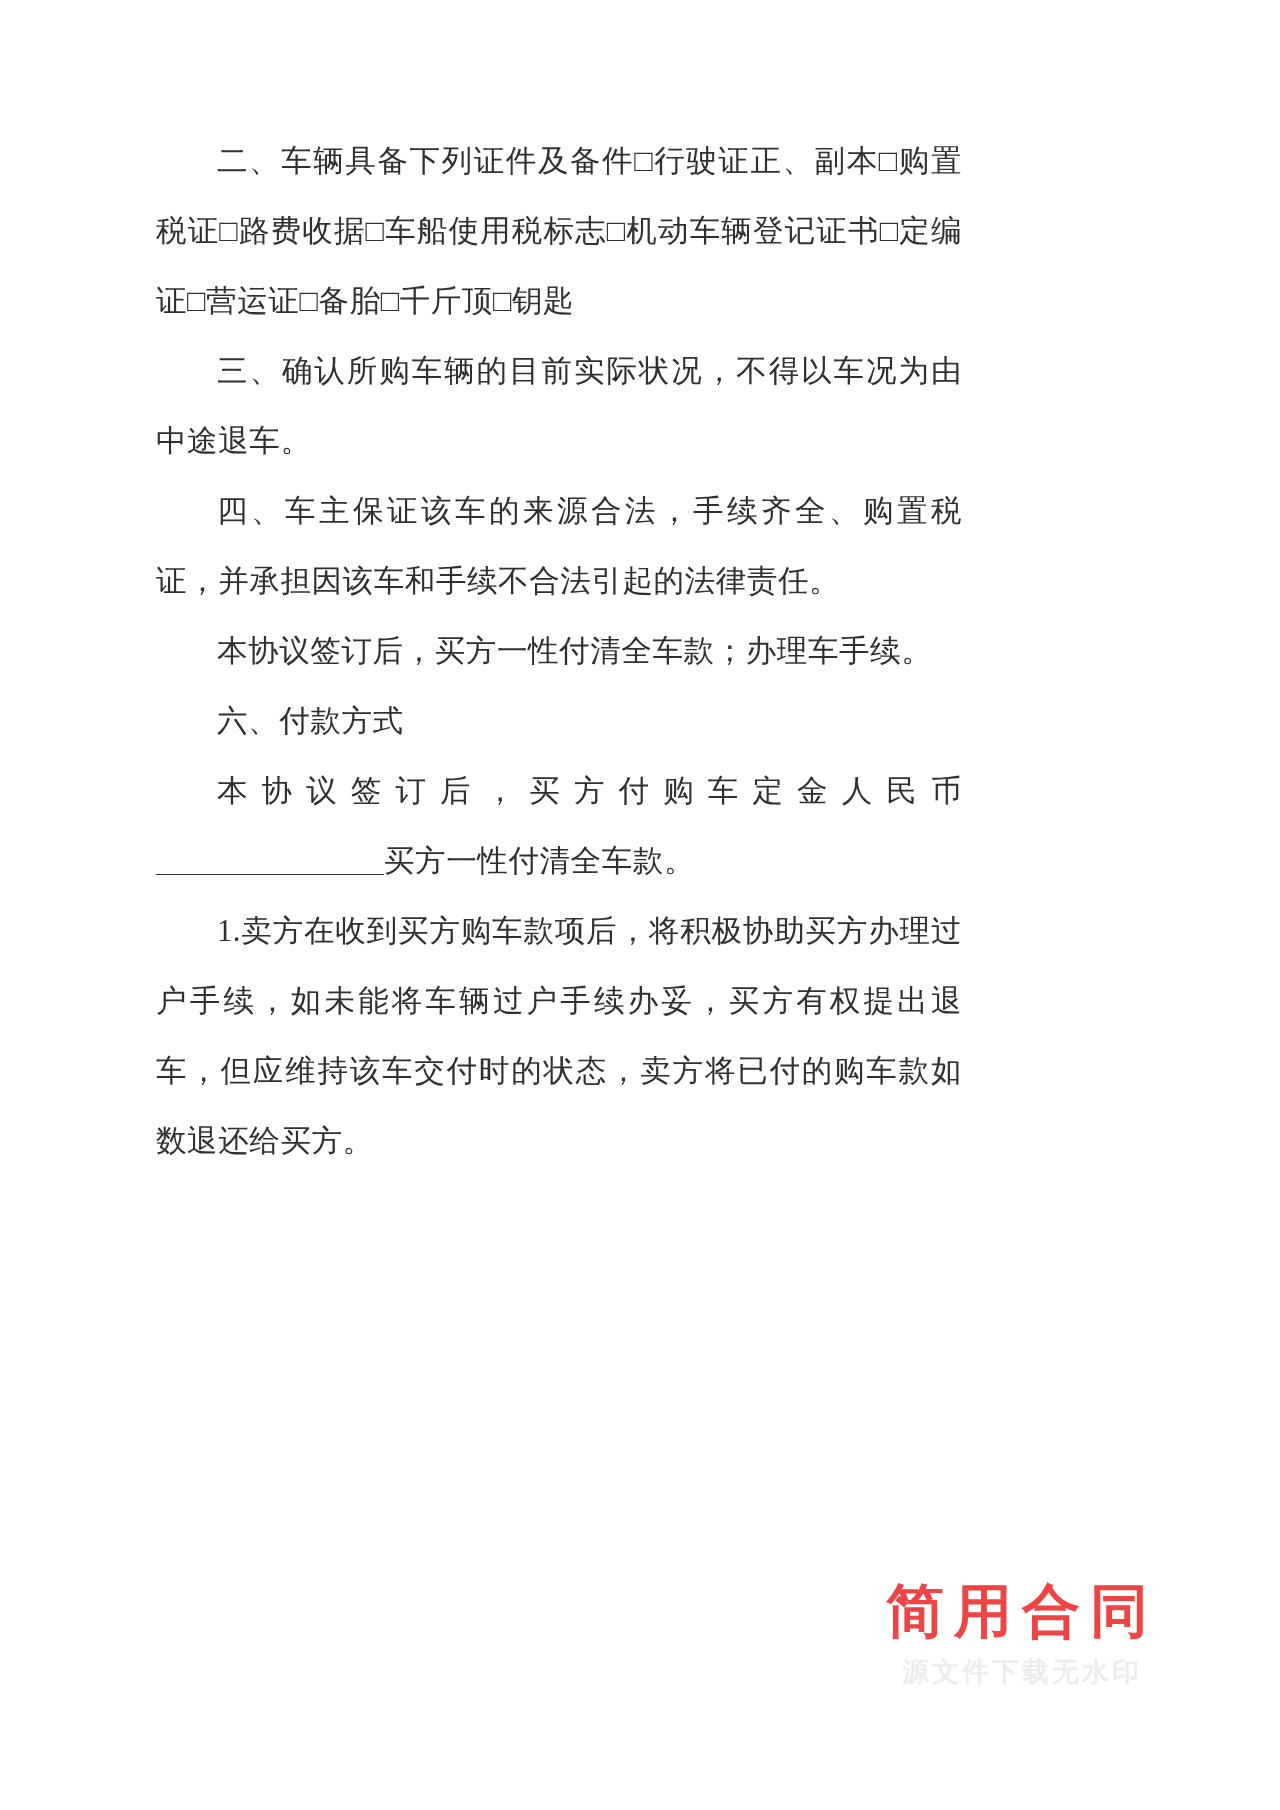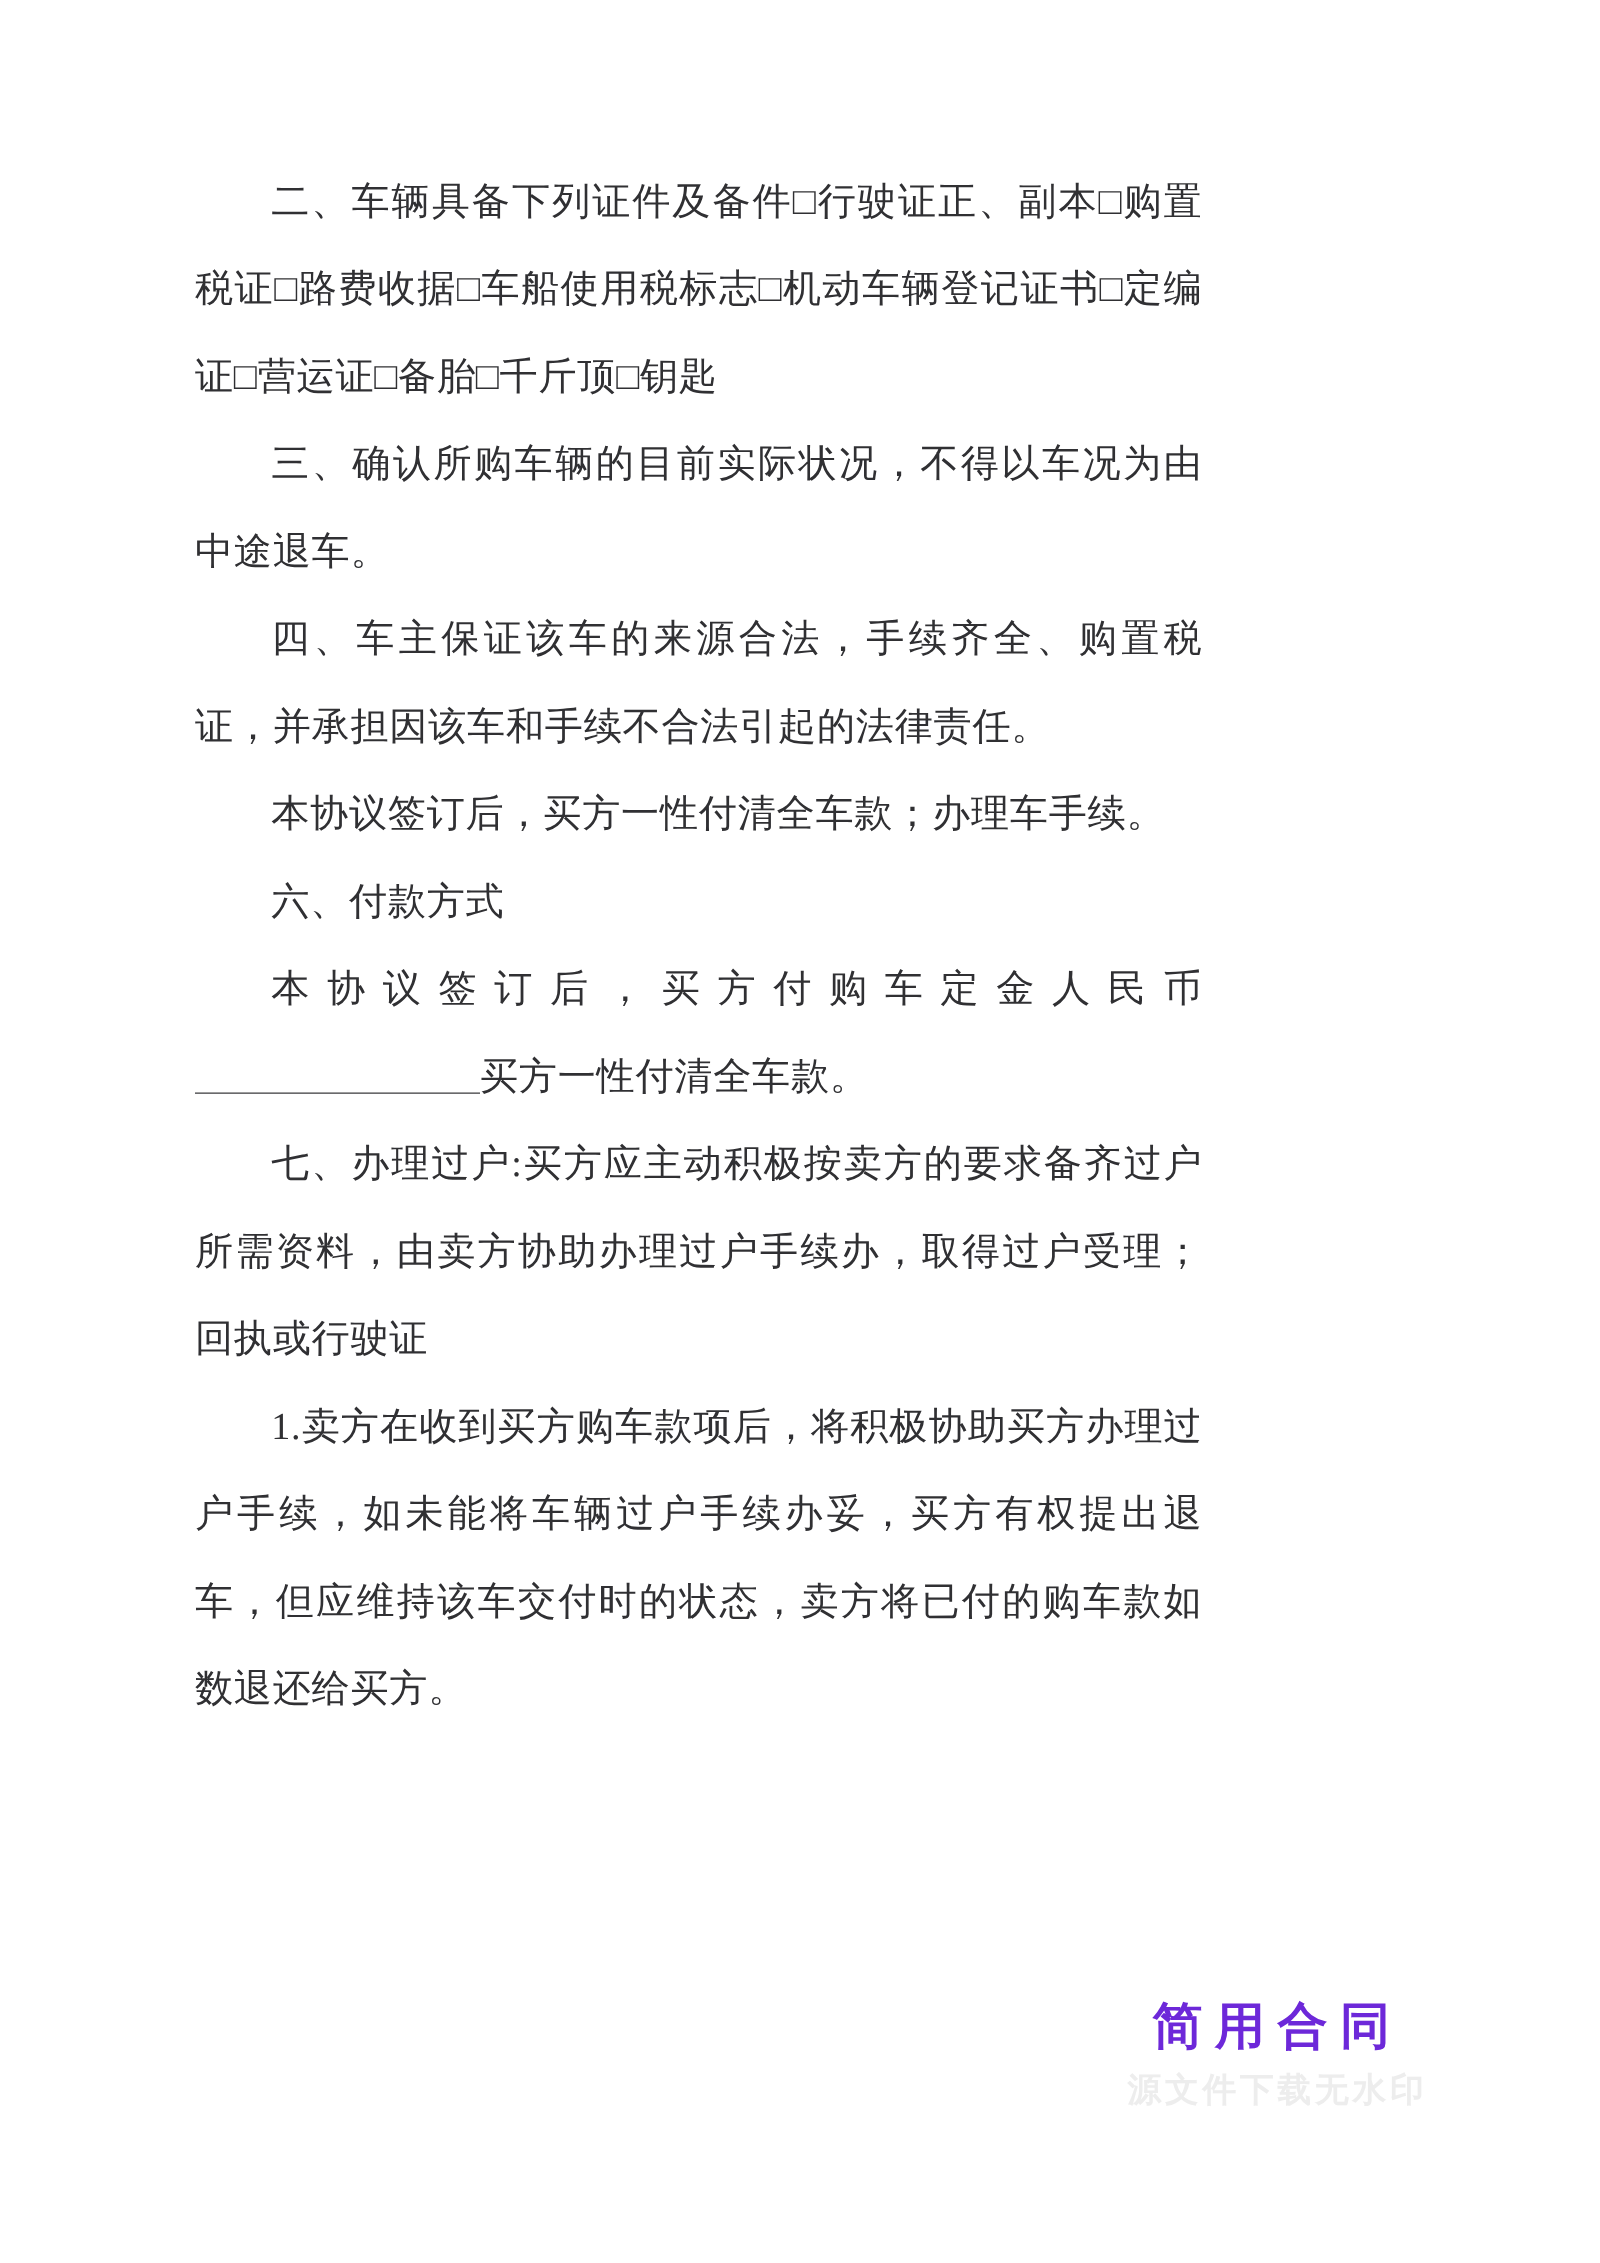--- a/index.html
+++ b/index.html
@@ -24,24 +24,24 @@
     right: 48px;
     bottom: 120px;
     width: 420px;
     text-align: center;
     pointer-events: none;
     user-select: none;
     z-index: 0;
   }
   .watermark-main {
     font-family: "DejaVu Sans", "Liberation Sans", sans-serif;
-    font-size: 40px;
+    font-size: 58px;
     font-weight: bold;
     letter-spacing: 10px;
-    color: #6d28d9;
+    color: #ef4444;
     line-height: 1.05;
     white-space: nowrap;
   }
   .watermark-sub {
     margin-top: 12px;
     font-family: "DejaVu Sans", "Liberation Sans", sans-serif;
     font-size: 27px;
     font-weight: bold;
     letter-spacing: 3px;
     color: #ededed;
@@ -92,17 +92,16 @@
     <div class="watermark-sub">源文件下载无水印</div>
   </div>
 
   <div class="body-area" id="body-area">
       <p class="para indent"><span>二、车辆具备下列证件及备件□行驶证正、副本□购置税证□路费收据□车船使用税标志□机动车辆登记证书□定编证□营运证□备胎□千斤顶□钥匙</span></p>
       <p class="para indent"><span>三、确认所购车辆的目前实际状况，不得以车况为由中途退车。</span></p>
       <p class="para indent"><span>四、车主保证该车的来源合法，手续齐全、购置税证，并承担因该车和手续不合法引起的法律责任。</span></p>
       <p class="para indent"><span>本协议签订后，买方一性付清全车款；办理车手续。</span></p>
       <p class="para indent"><span>六、付款方式</span></p>
       <p class="para indent"><span>本协议签订后，买方付购车定金人民币</span><span class="blank-line bl-mid"></span><span>买方一性付清全车款。</span></p>
-      <p class="para indent"><span>七、办理过户:买方应主动积极按卖方的要求备齐过户所需资料，由卖方协助办理过户手续办，取得过户受理；回执或行驶证</span></p>
       <p class="para indent"><span>1.卖方在收到买方购车款项后，将积极协助买方办理过户手续，如未能将车辆过户手续办妥，买方有权提出退车，但应维持该车交付时的状态，卖方将已付的购车款如数退还给买方。</span></p>
     </div>
 
 </div>
 
 </body></html>

